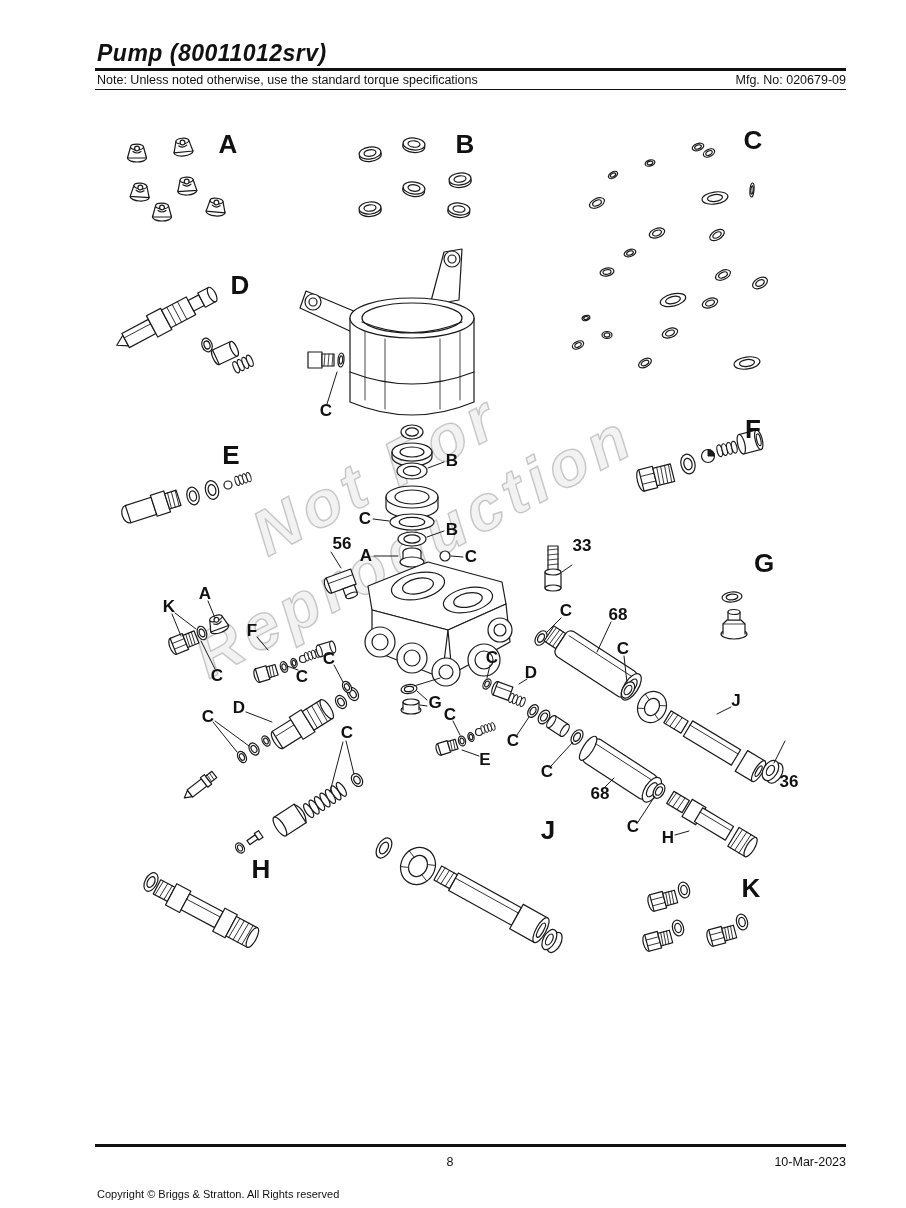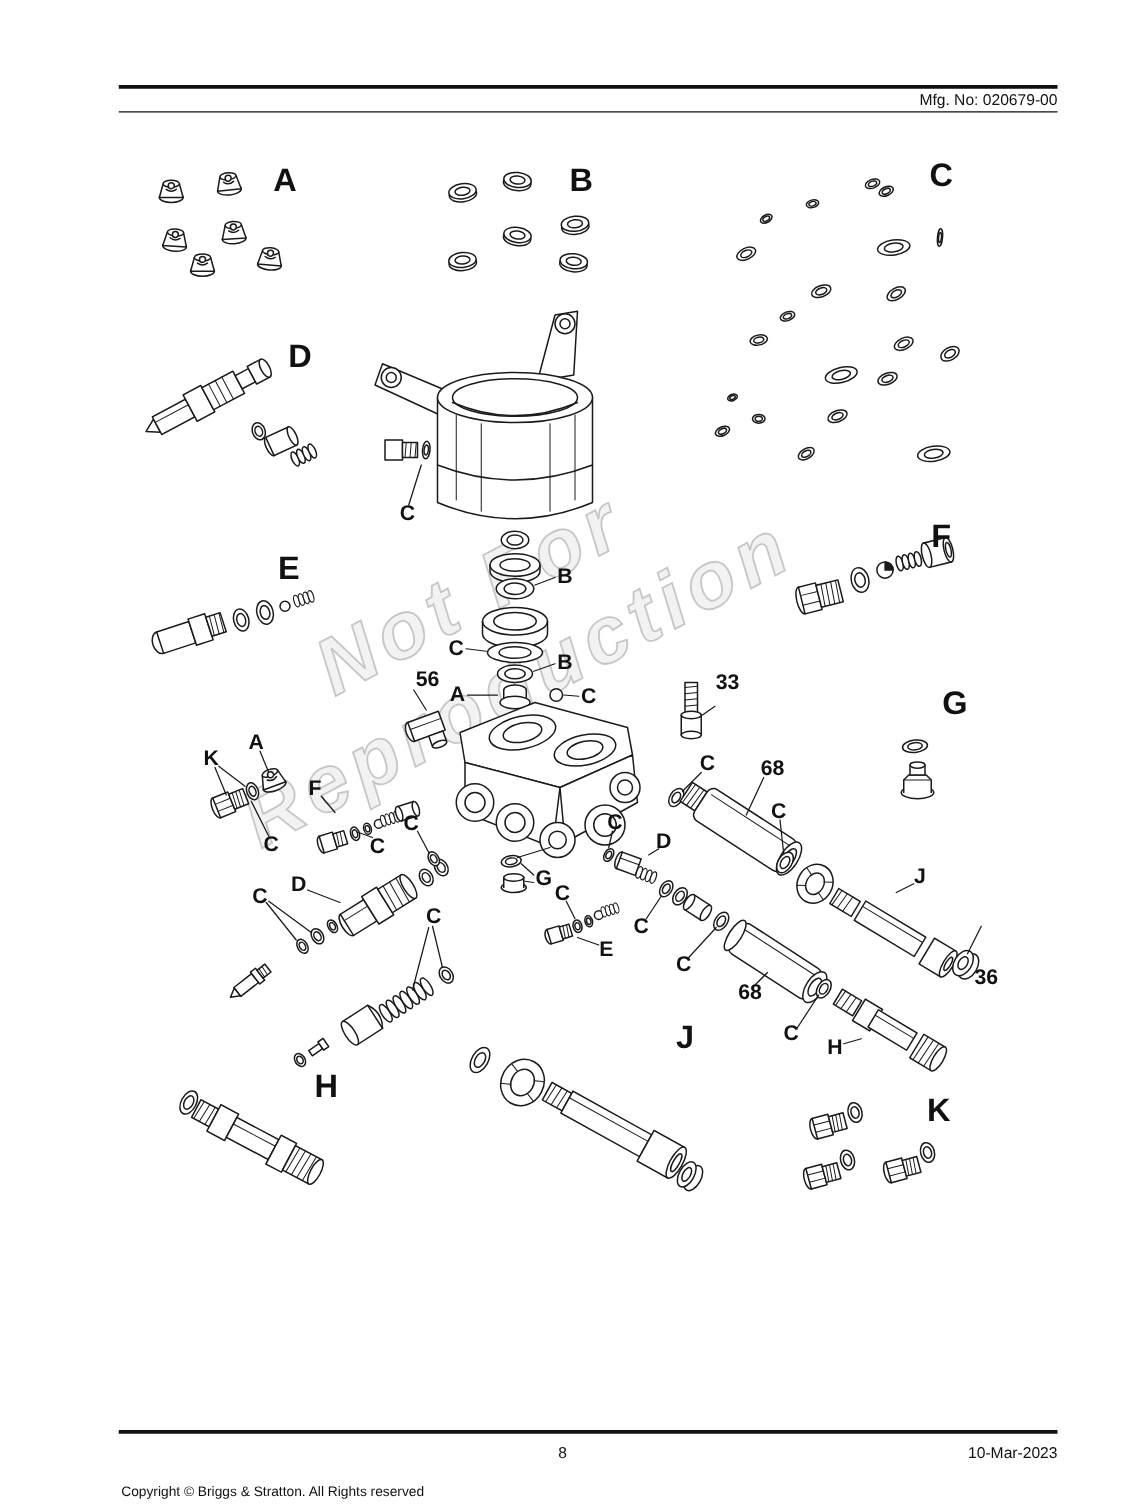--- a/index.html
+++ b/index.html
@@ -31,22 +31,24 @@
   svg .dash{fill:none;stroke-dasharray:5 4;stroke-width:1;}
   svg .dd{fill:none;stroke-dasharray:11 3 2.5 3;stroke-width:1;}
   svg .box{fill:none;stroke-width:2.4;}
   svg .tab{fill:#fff;stroke-width:2.2;}
 </style>
 </head>
 <body>
 
 <div class="page">
 
+  <div class="abs title">Pump (80011012srv)</div>
   <div class="abs rule rule-a"></div>
-  <div class="abs mfg">Mfg. No: 020679-00</div>
+  <div class="abs note">Note: Unless noted otherwise, use the standard torque specifications</div>
+  <div class="abs mfg">Mfg. No: 020679-09</div>
   <div class="abs rule rule-b"></div>
 
   <div class="abs watermark">
     <div>Not For</div>
     <div>Reproduction</div>
   </div>
 
   <svg class="art" width="906" height="1208" viewBox="0 0 906 1208">
     <defs>
       <g id="gor">

